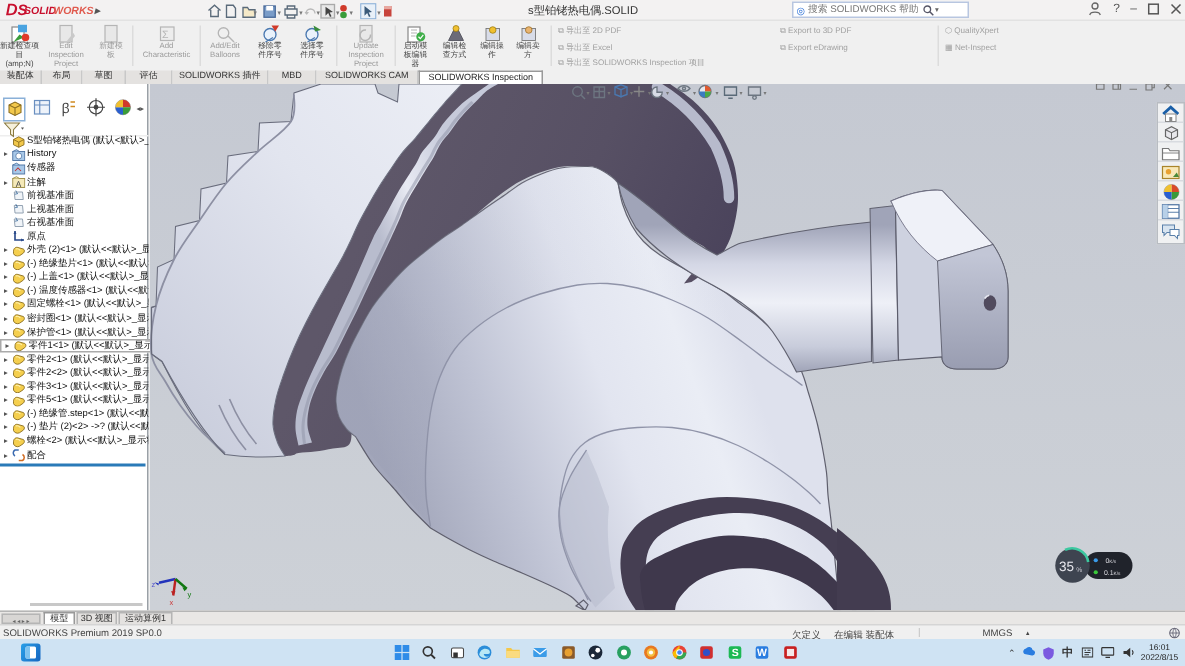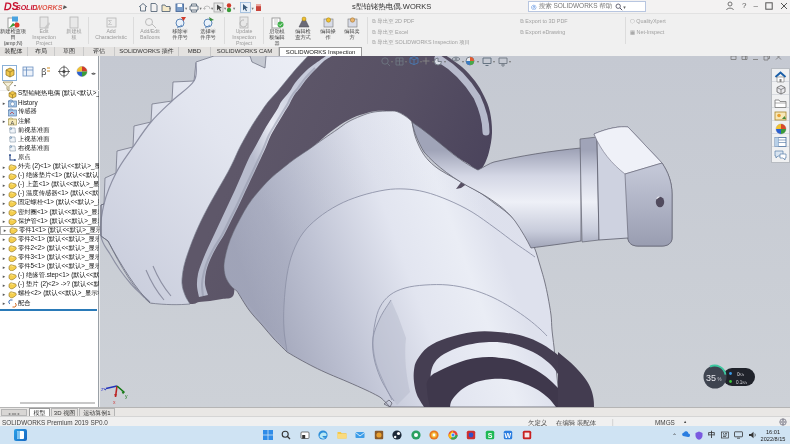--- a/index.html
+++ b/index.html
@@ -76,21 +76,21 @@
 </g>
 </svg>
 <svg width="22" height="11" viewBox="0 0 22 11">
           <rect x="0.5" y="0.5" width="10" height="10" fill="#e8f0f8" stroke="#8ab0d8" stroke-width="0.7"></rect>
           <path d="M3 2 l0 6.5 l1.8-1.8 1.2 2.6 1-0.5 -1.2-2.5 2.2-0.3Z" fill="#3a5a7a"></path>
           <text x="11.5" y="8" font-size="4.5" fill="#777">▾</text>
           <rect x="16" y="2" width="5" height="7" fill="#c8443c"></rect>
           <rect x="16" y="2" width="5" height="2.2" fill="#e8a8a0"></rect>
         </svg>
 </div>
-    <div id="doctitle" style="left:352px;">s型铂铑热电偶.WORKS</div>
+    <div id="doctitle" style="left:352px;">s型铂铑热电偶.SOLID</div>
     <div id="searchbox"><span style="color:#2a6fd6;margin:0 2px;">◎</span>搜索 SOLIDWORKS 帮助 <svg width="8" height="8" viewBox="0 0 8 8" style="margin-left:3px;">
           <circle cx="3.2" cy="3.2" r="2.2" fill="none" stroke="#556" stroke-width="0.9"></circle>
           <path d="M5 5 L7.2 7.2" stroke="#556" stroke-width="1"></path>
         </svg><span class="dd">▾</span></div>
     <div id="winbtns">
         <svg width="10" height="10" viewBox="0 0 10 10">
           <circle cx="5" cy="3" r="2" fill="none" stroke="#666" stroke-width="0.9"></circle>
           <path d="M1.5 9 C2 6.5 8 6.5 8.5 9" fill="none" stroke="#666" stroke-width="0.9"></path>
         </svg>
         <span style="color:#555;">?</span>

